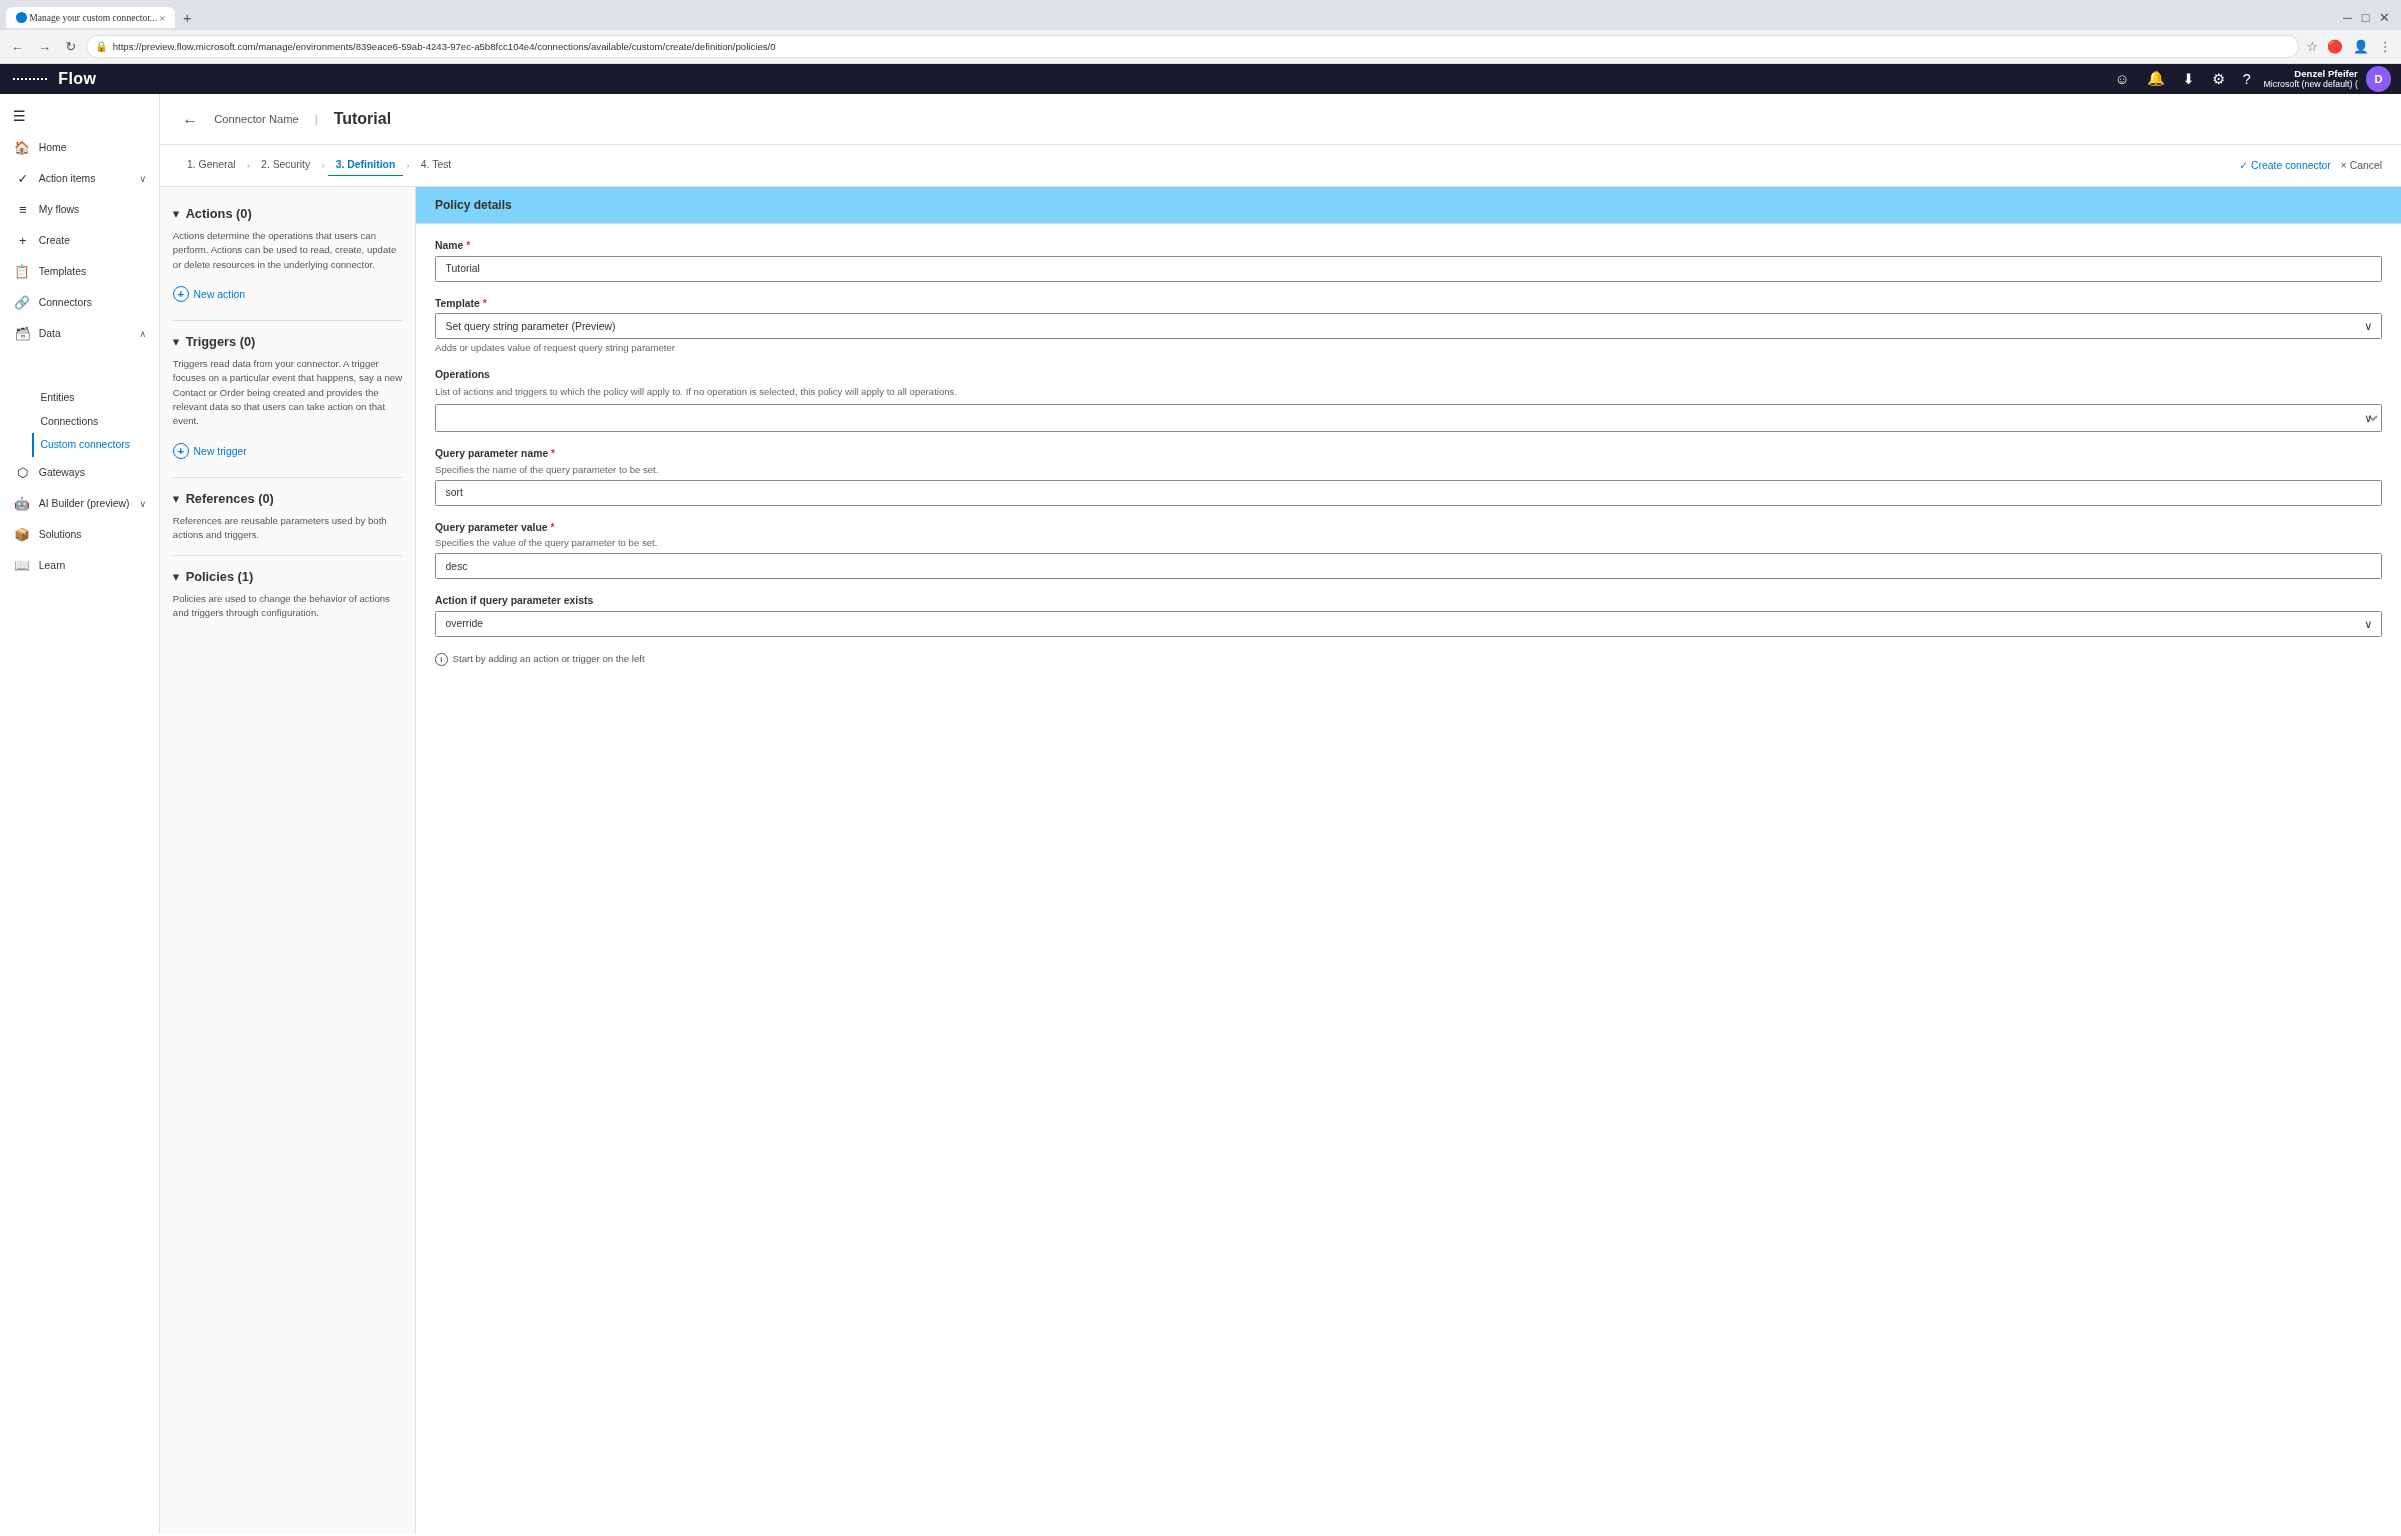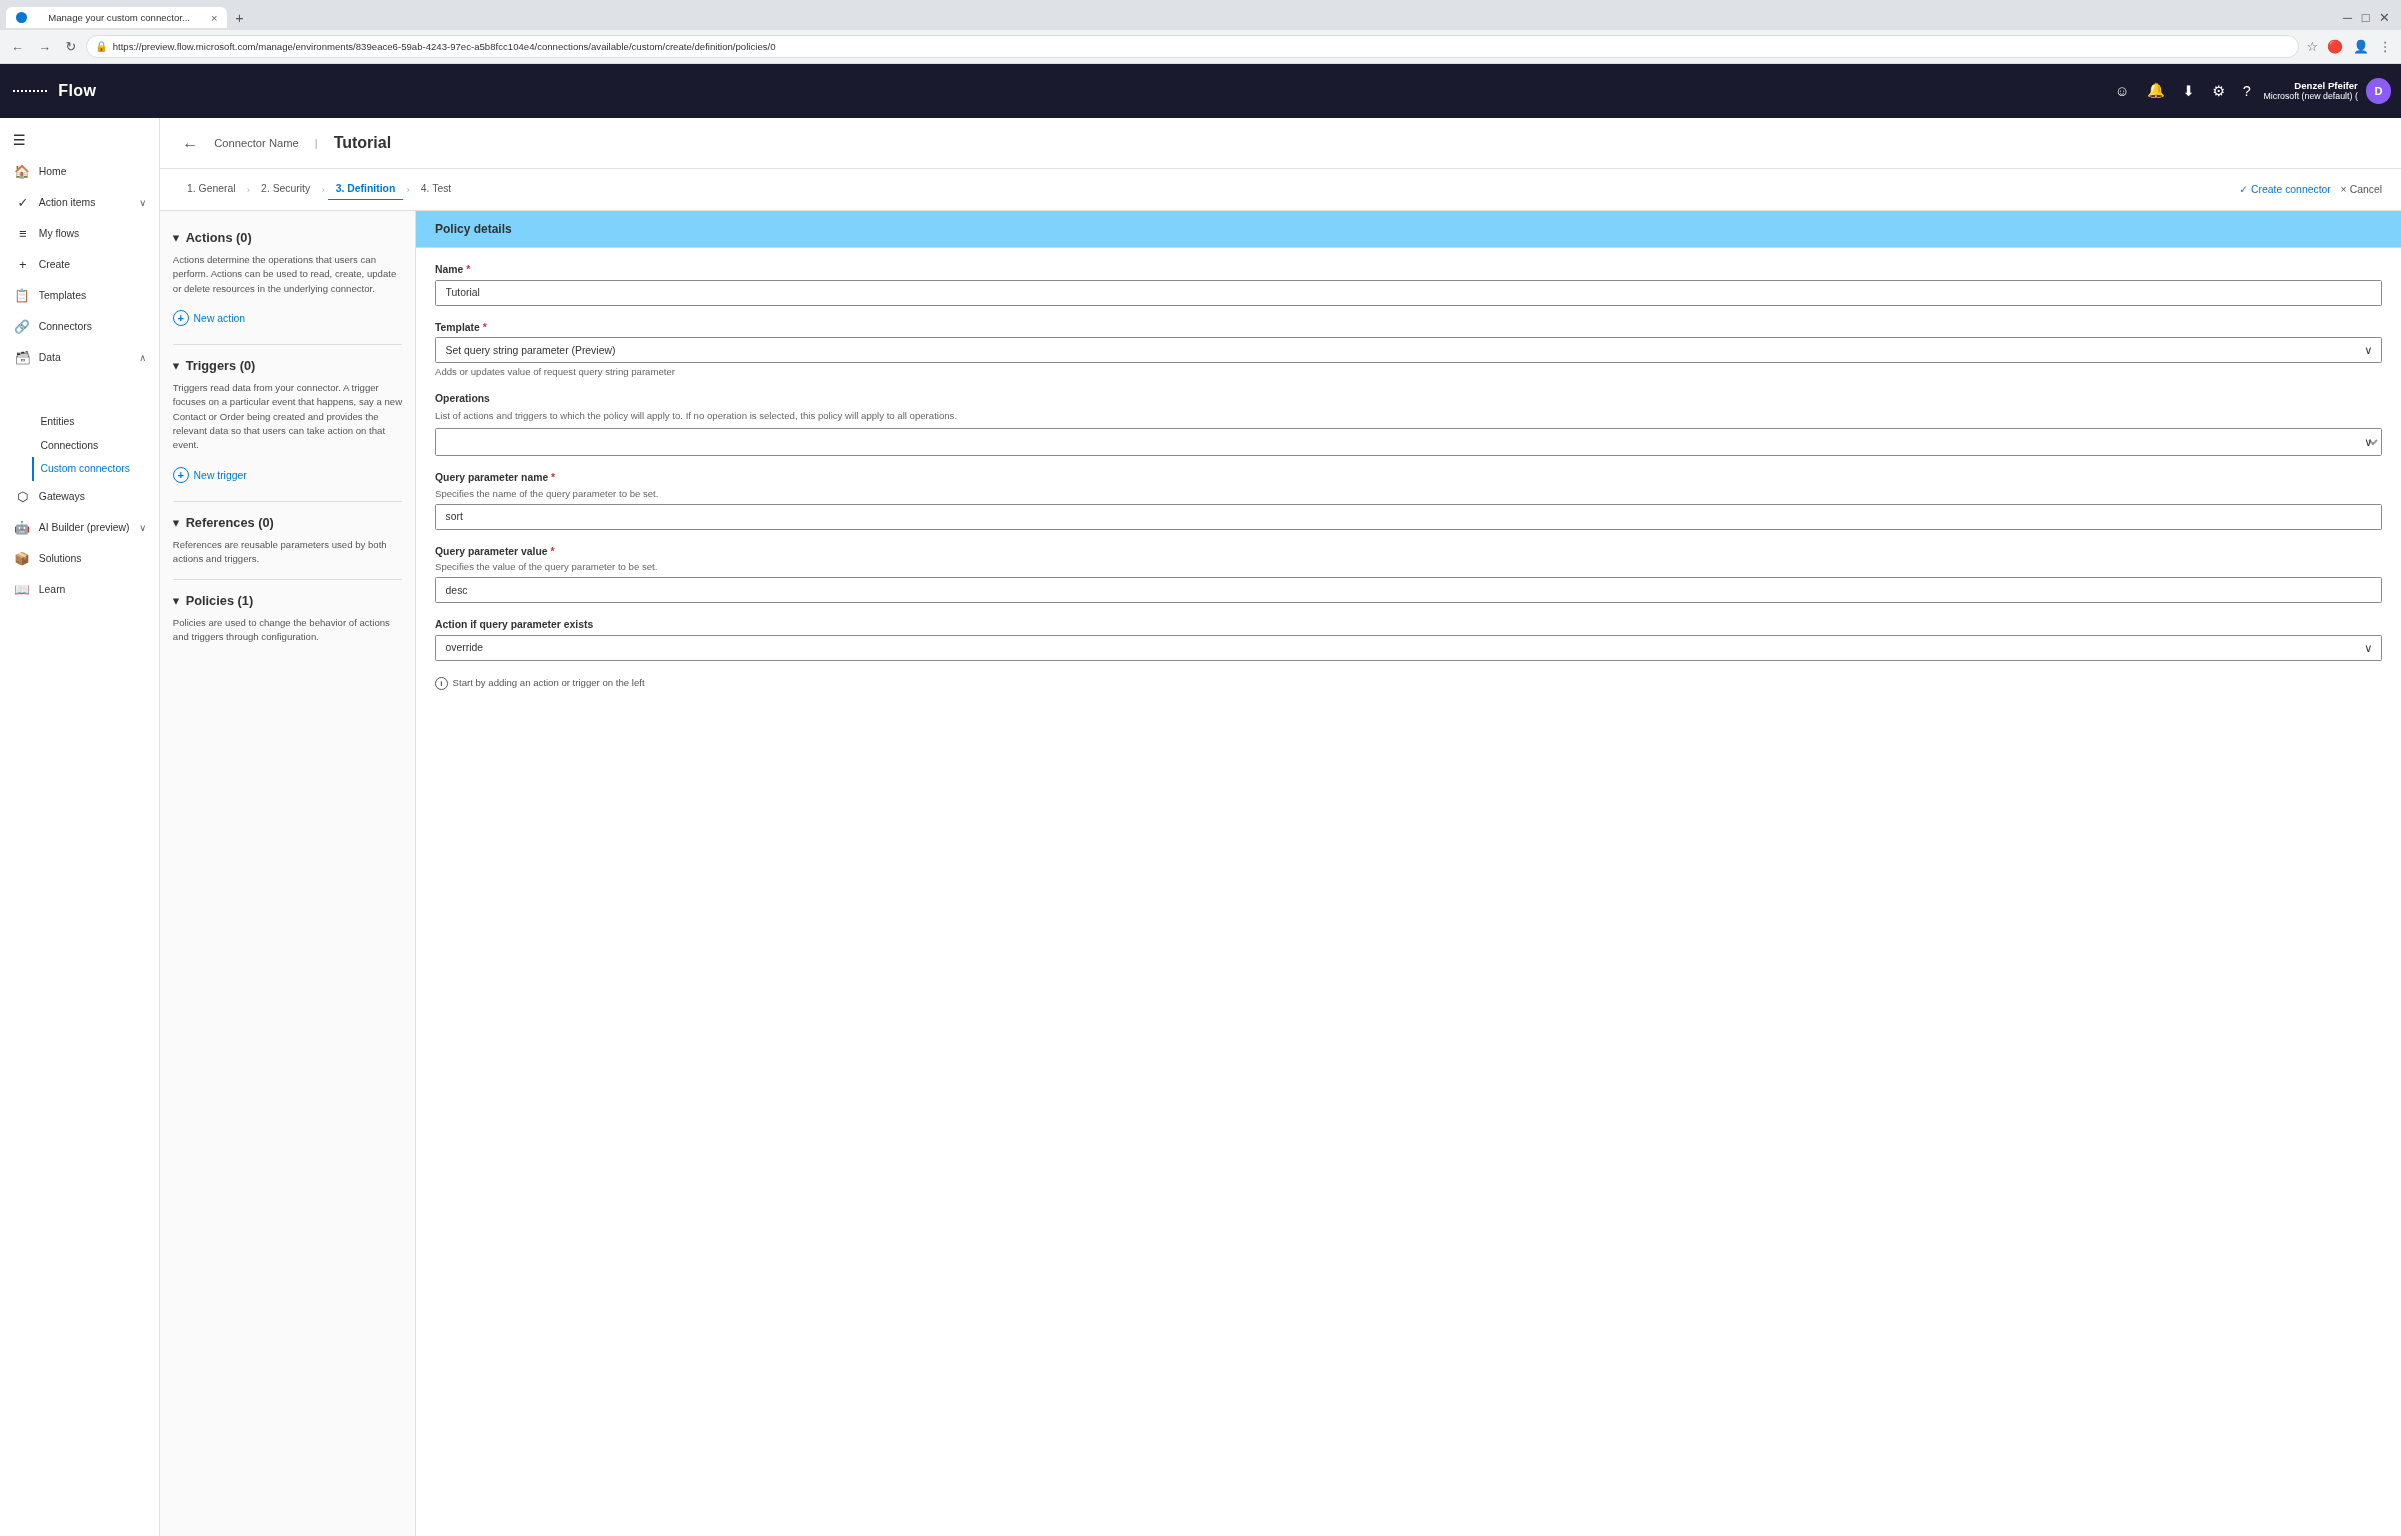--- a/index.html
+++ b/index.html
@@ -1,34 +1,34 @@
 <!DOCTYPE html>
 <html style="font-size:12.8px"><head>
   <meta charset="utf-8">
   <style>
     * { box-sizing: border-box; margin: 0; padding: 0; }
     body { font-family: 'Segoe UI', Arial, sans-serif; font-size: 11.2px; background: #fff; overflow: hidden; }
 
     
     .browser-chrome { background: #f1f3f4; border-bottom: 0.8px solid #ddd; }
     .browser-title-bar { display: flex; align-items: center; padding: 4.8px 6.4px 0 6.4px; background: #dee1e6; }
-    .browser-tab { display: flex; align-items: center; background: #fff; border-radius: 6.4px 6.4px 0 0; padding: 4.8px 9.6px; font-size: 9.6px; color: #333; gap: 21px; min-width: 144px; }
+    .browser-tab { display: flex; align-items: center; background: #fff; border-radius: 6.4px 6.4px 0 0; padding: 4.8px 9.6px; font-size: 9.6px; color: #333; gap: 2px; min-width: 144px; font-family: Liberation Serif, serif; }
     .browser-tab .favicon { width: 11.2px; height: 11.2px; background: #0078d4; border-radius: 50%; display: inline-block; }
     .browser-tab .tab-close { margin-left: auto; color: #666; cursor: pointer; font-size: 11.2px; }
     .browser-tab-new { background: none; border: none; padding: 4.8px 8px; font-size: 14.4px; color: #555; cursor: pointer; }
     .browser-address-bar { display: flex; align-items: center; padding: 4.8px 6.4px; gap: 4.8px; background: #f1f3f4; }
     .browser-nav-btn { background: none; border: none; font-size: 12.8px; color: #555; cursor: pointer; padding: 3.2px 4.8px; border-radius: 3.2px; }
     .address-input { flex: 1; padding: 4px 8px; border: 0.8px solid #ddd; border-radius: 16px; font-size: 9.6px; color: #333; background: #fff; display: flex; align-items: center; gap: 4.8px; }
     .address-input .lock-icon { color: #5f6368; font-size: 10.4px; }
     .address-text { font-size: 9.6px; color: #333; }
     .browser-actions { display: flex; gap: 3.2px; align-items: center; }
     .browser-action-btn { background: none; border: none; font-size: 12.8px; color: #555; cursor: pointer; padding: 3.2px; }
 
     
-    .app-bar { display: flex; align-items: center; background: #1a1a2e; height: 54px; padding: 0 9.6px; gap: 8px; }
+    .app-bar { display: flex; align-items: center; background: #1a1a2e; height: 30px; padding: 0 9.6px; gap: 8px; }
     .app-bar-grid { display: grid; grid-template-columns: repeat(3,2.4px) repeat(3,2.4px) repeat(3,2.4px); gap: 1.6px; padding: 3.2px; cursor: pointer; }
     .app-bar-grid span { width: 2.4px; height: 2.4px; background: white; display: block; }
     .app-bar-logo { color: white; font-size: 16px; font-weight: 600; letter-spacing: 0.4px; }
     .app-bar-spacer { flex: 1; }
     .app-bar-icon { background: none; border: none; color: white; font-size: 14.4px; cursor: pointer; padding: 4.8px; border-radius: 3.2px; }
     .app-bar-user { display: flex; flex-direction: column; align-items: flex-end; color: white; font-size: 8.8px; cursor: pointer; }
     .app-bar-user .user-name { font-weight: 600; font-size: 9.6px; }
     .app-bar-avatar { width: 25.6px; height: 25.6px; background: #8b5cf6; border-radius: 50%; display: flex; align-items: center; justify-content: center; color: white; font-weight: 600; font-size: 11.2px; cursor: pointer; }
 
     

